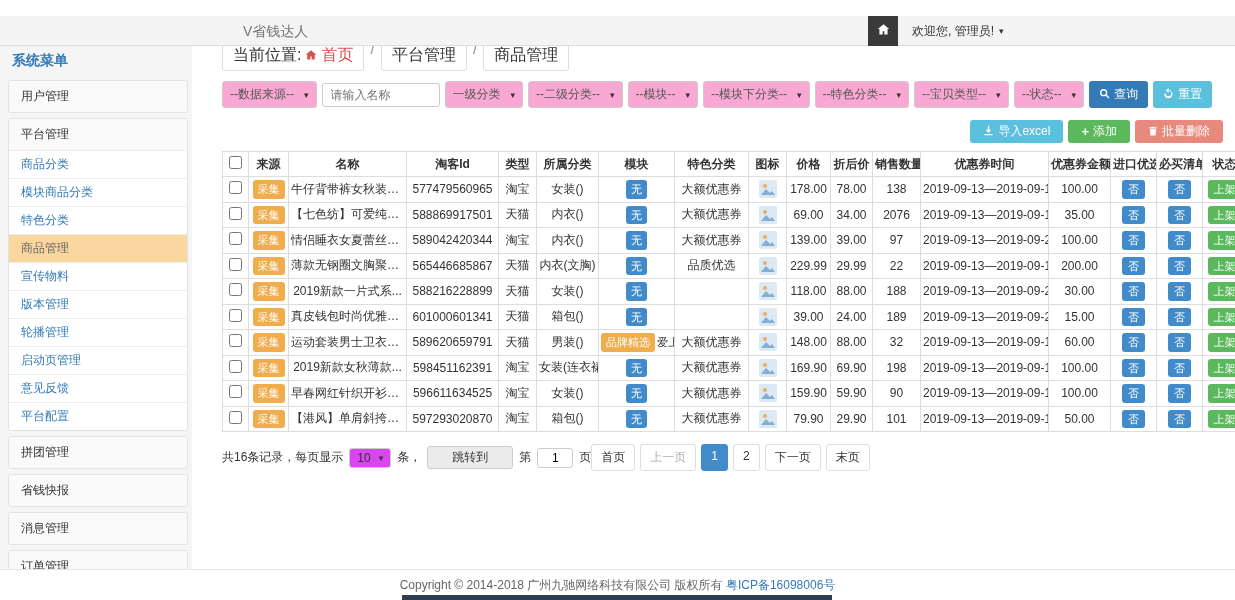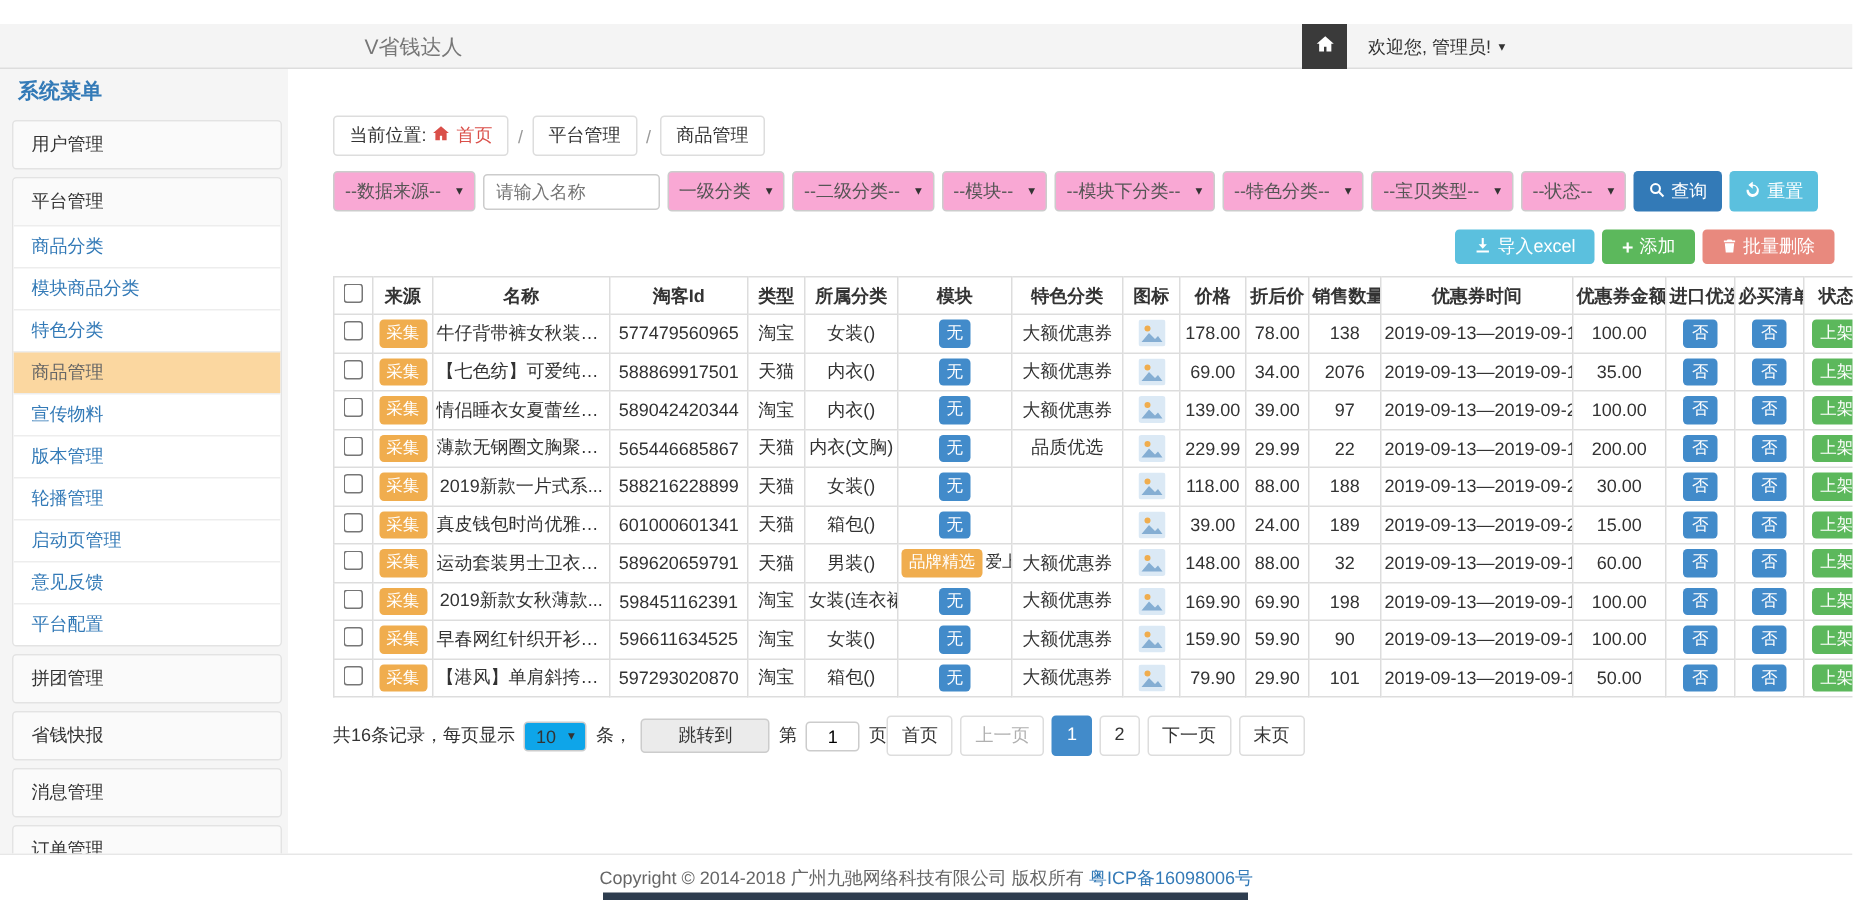--- a/index.html
+++ b/index.html
@@ -18,21 +18,21 @@
   .caret { font-size:9px; color:#333; }
   
   .sidebar { position:absolute; top:40px; left:0; width:192px; bottom:28px; background:#f5f5f5; overflow:hidden; padding:0 4px 0 8px; }
   .menu-title { color:#337ab7; font-size:14px; font-weight:bold; padding:12px 4px 10px; }
   .panel { border:1px solid #e3e3e3; border-radius:3px; margin-bottom:5px; background:#fff; overflow:hidden; }
   .panel-head { padding:7px 12px; background:#fafafa; color:#333; font-size:12px; cursor:pointer; min-height:14px; }
   .sub-item { padding:5px 12px; border-top:1px solid #ededed; color:#337ab7; font-size:12px; cursor:pointer; background:#fff; }
   .sub-item.active { background:#fbd7a0; color:#666; }
   
   .main { position:absolute; left:222px; top:40px; right:12px; }
-  .breadcrumb { display:flex; align-items:center; gap:6px; margin-bottom:10px; font-size:12px; color:#333;margin-top:37px; }
+  .breadcrumb { display:flex; align-items:flex-start; gap:6px; margin-bottom:10px; font-size:16px; color:#333; }
   .crumb-chip { display:inline-flex; align-items:center; gap:4px; border:1px solid #ddd; background:#fff; border-radius:3px; padding:4px 10px; }
   .crumb-home { color:#da4f49; cursor:pointer; text-decoration:none; }
   .crumb-sep { color:#999; }
   .filter-row { display:flex; align-items:center; gap:5px; margin-bottom:12px; white-space:nowrap; }
   .f-select { display:inline-flex; align-items:center; gap:10px; border:1px solid #ccc; border-radius:3px; background:#f9a8d4; padding:4px 7px; color:#555; cursor:pointer; white-space:nowrap; }
   .f-input { border:1px solid #ccc; border-radius:3px; padding:4px 8px; width:118px; font-size:12px; color:#4d7c0f; font-family:inherit; }
   .btn { display:inline-flex; align-items:center; gap:4px; border-radius:3px; color:#fff; font-size:12px; padding:5px 10px; cursor:pointer; border:none; font-family:inherit; white-space:nowrap; }
   .btn-primary { background:#337ab7; }
   .btn-info { background:#5bc0de; }
   .btn-success { background:#5cb85c; }
@@ -49,21 +49,21 @@
   .badge { display:inline-block; border-radius:3px; color:#fff; font-size:11px; padding:1px 5px; line-height:1.5; }
   .badge.orange { background:#f0ad4e; }
   .badge.blue { background:#428bca; }
   .badge.green { background:#5cb85c; }
   .badge.sq { padding:1px 6px; cursor:pointer; }
   .module-text { margin-left:2px; font-size:11px; }
   .thumb { display:inline-block; width:18px; height:18px; vertical-align:middle; }
   
   .pager-row { display:flex; justify-content:flex-start; align-items:center; margin-top:12px; font-size:12px; color:#333; }
   .pager-left { display:flex; align-items:center; gap:6px; }
-  .pp-select { display:inline-flex; align-items:center; gap:8px; border:1px solid #ccc; border-radius:3px; background:#0ea5e9; padding:2px 7px; cursor:pointer; }
+  .pp-select { display:inline-flex; align-items:center; gap:8px; border:1px solid #ccc; border-radius:3px; background:#d946ef; padding:2px 7px; cursor:pointer; }
   .jump-btn { border:1px solid #ccc; background:#ebebeb; border-radius:3px; padding:2px 24px; cursor:pointer; }
   .page-input { width:36px; border:1px solid #ccc; border-radius:3px; padding:2px 4px; font-size:12px; font-family:inherit; text-align:center; }
   .pager { display:flex; gap:5px; }
   .page-btn { border:1px solid #ddd; background:#fff; border-radius:3px; padding:4px 9px; cursor:pointer; color:#333; min-width:14px; text-align:center; }
   .page-btn.active { background:#428bca; border-color:#428bca; color:#fff; }
   .page-btn.disabled { color:#b0b0b0; }
   
   .footer { position:absolute; bottom:6px; left:0; right:0; border-top:1px solid #e7e7e7; text-align:center; color:#666; font-size:12px; padding-top:7px; background:#fff; }
   .footer .icp { color:#337ab7; text-decoration:none; cursor:pointer; }
   .bottom-bar { position:absolute; bottom:0; left:402px; width:430px; height:5px; background:#2e3d4f; }

